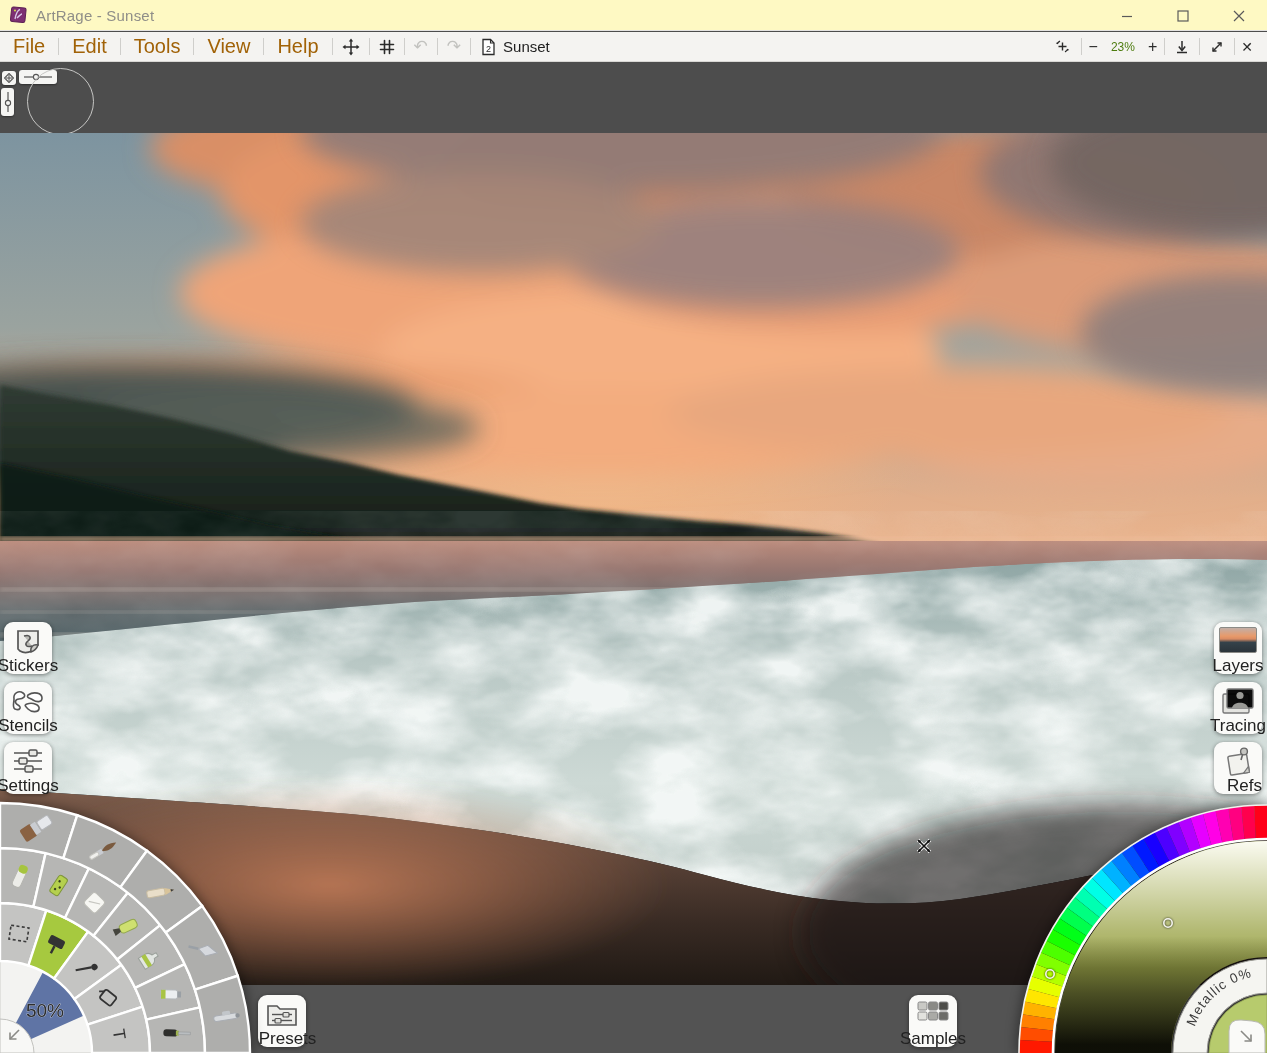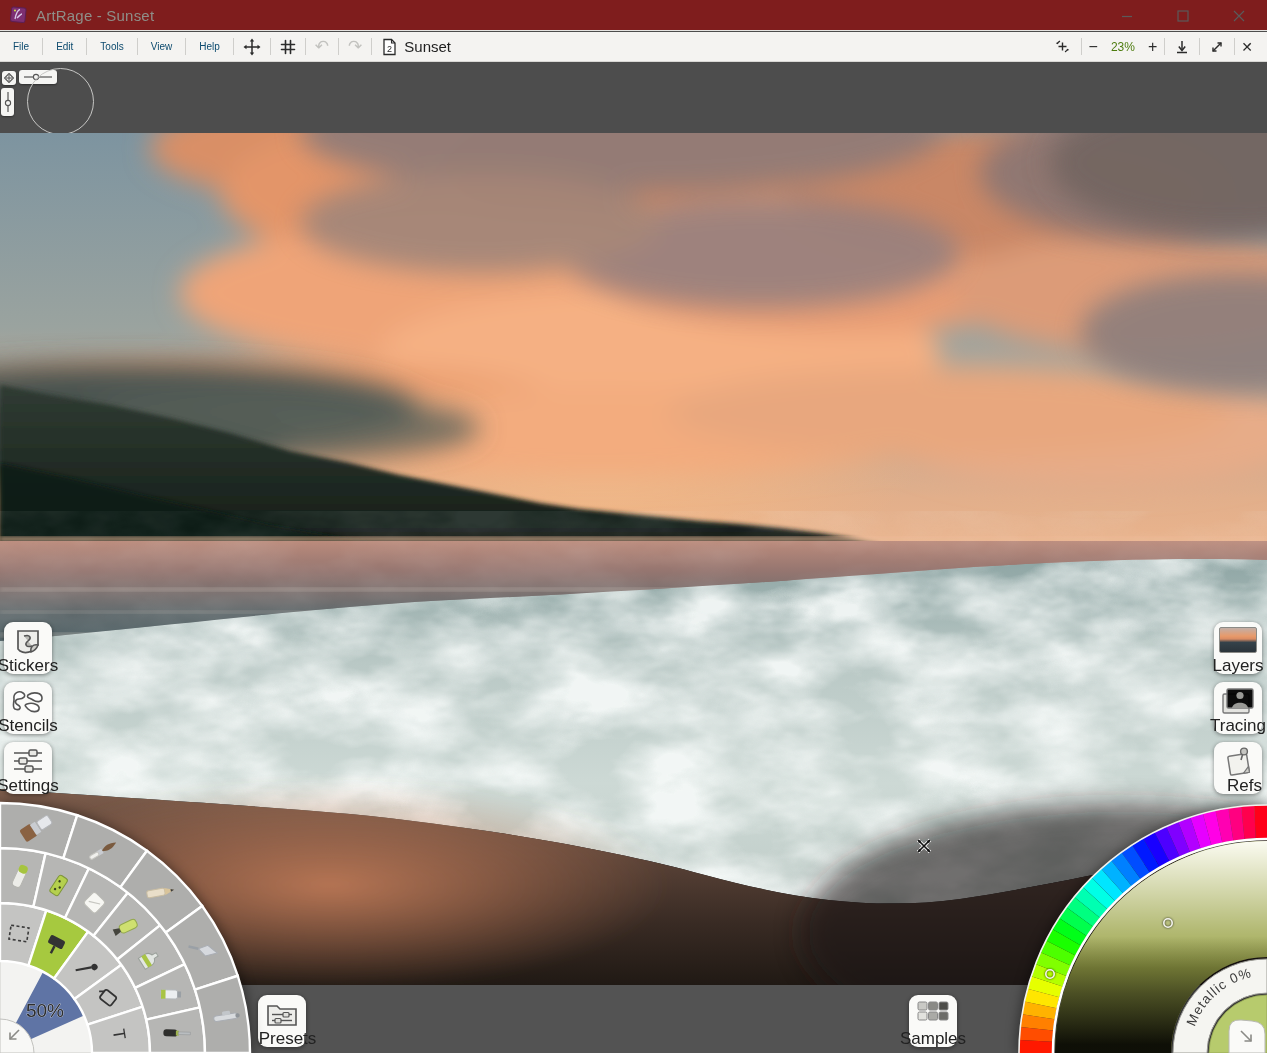--- a/index.html
+++ b/index.html
@@ -1,29 +1,29 @@
 <!DOCTYPE html>
 <html><head>
 <meta charset="utf-8">
 <style>
   html,body{margin:0;padding:0;background:#222;}
   *{box-sizing:border-box;font-family:"Liberation Sans",sans-serif;}
   #app{position:relative;width:1267px;height:1053px;overflow:hidden;background:#4d4d4d;}
 
   
-  .titlebar{position:absolute;left:0;top:0;width:1267px;height:31px;background:#7f1d1d;border-bottom:1px solid #e4e3e1;display:flex;align-items:center;}
+  .titlebar{position:absolute;left:0;top:0;width:1267px;height:31px;background:#fef9c3;border-bottom:1px solid #e4e3e1;display:flex;align-items:center;}
   .app-icon{margin:0 8px 0 8px;width:20px;height:20px;}
   .title-text{font-size:15px;color:#8f8e88;letter-spacing:.2px;}
   .win-controls{position:absolute;right:0;top:0;height:31px;display:flex;}
   .win-btn{width:56px;height:31px;display:flex;align-items:center;justify-content:center;color:#5a5a5a;}
 
   
   .menubar{position:absolute;left:0;top:32px;width:1267px;height:30px;background:#f4f3f1;display:flex;align-items:center;justify-content:space-between;border-bottom:1px solid #d8d7d4;}
   .mgroup{display:flex;align-items:center;height:30px;}
-  .menu-item{font-size:10px;color:#0c4a6e;padding:0 13px;cursor:default;}
+  .menu-item{font-size:20px;color:#a16207;padding:0 13px;cursor:default;}
   .msep{width:1px;height:17px;background:#cfcecb;}
   .micon{padding:0 9px;display:flex;align-items:center;height:30px;}
   .doc-tab{display:flex;align-items:center;gap:7px;padding:0 10px;}
   .doc-name{font-size:15px;color:#1e1e1e;}
   .gray-glyph{color:#c2c2bf;font-size:17px;line-height:1;}
   .zoom-label{font-size:12px;color:#4d7c0f;padding:0 6px;}
   .zoom-btn{font-size:16px;color:#2b2b2b;padding:0 7px;}
   .close-glyph{font-size:14px;color:#2b2b2b;padding:0 10px 0 6px;}
 
   

